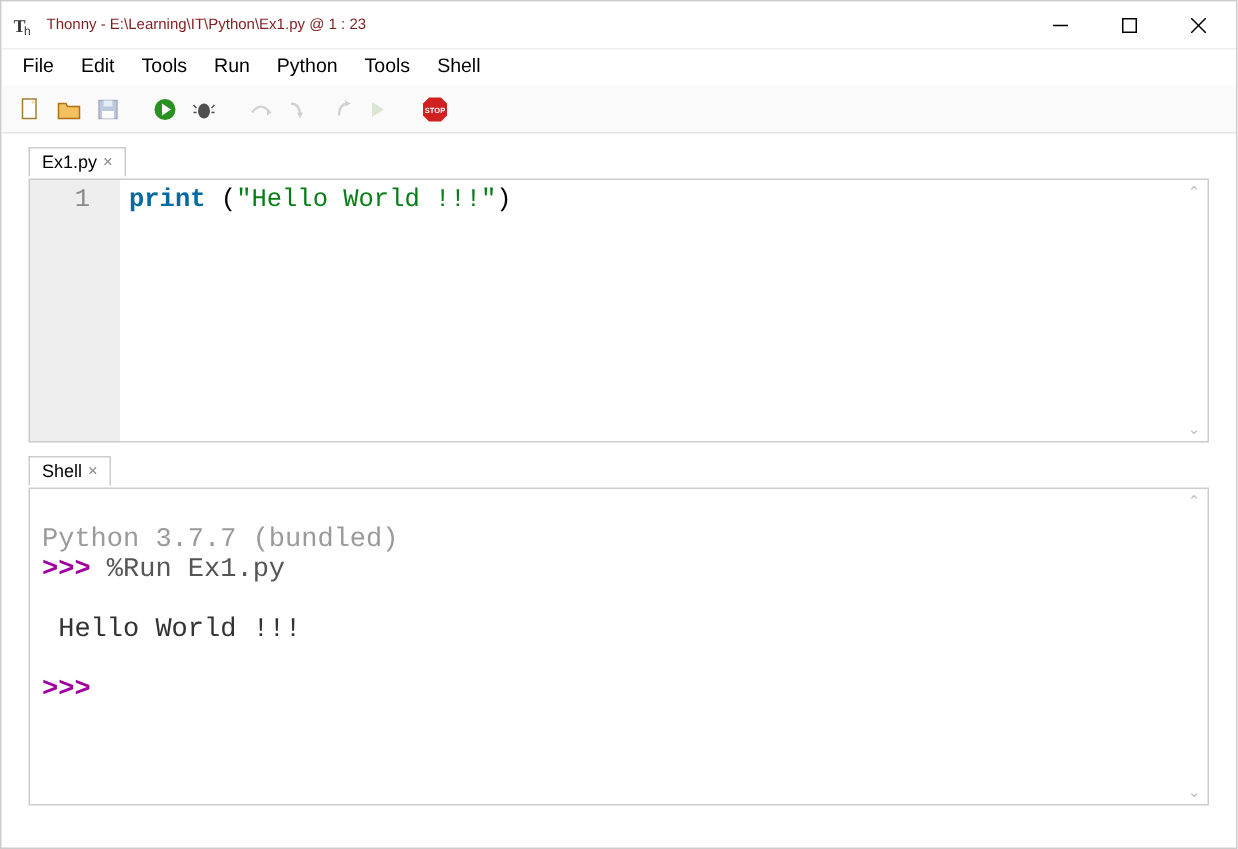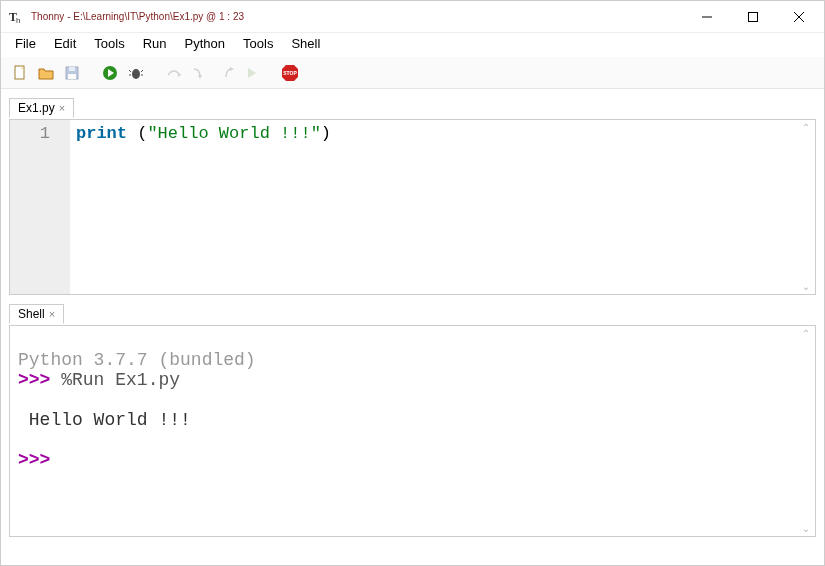--- a/index.html
+++ b/index.html
@@ -61,21 +61,21 @@
   background: #fafafa;
 }
 .tb-btn {
   width: 22px; height: 22px;
   display: flex; align-items: center; justify-content: center;
   cursor: pointer;
 }
 .tb-sep { width: 8px; }
 
 .pane {
-  margin: 6px 8px;
+  margin: 6px 18px;
   border: 1px solid #ccc;
   background: #fff;
   position: relative;
 }
 .pane-tabs {
   position: absolute;
   top: -22px;
   left: -1px;
   display: flex;
 }

